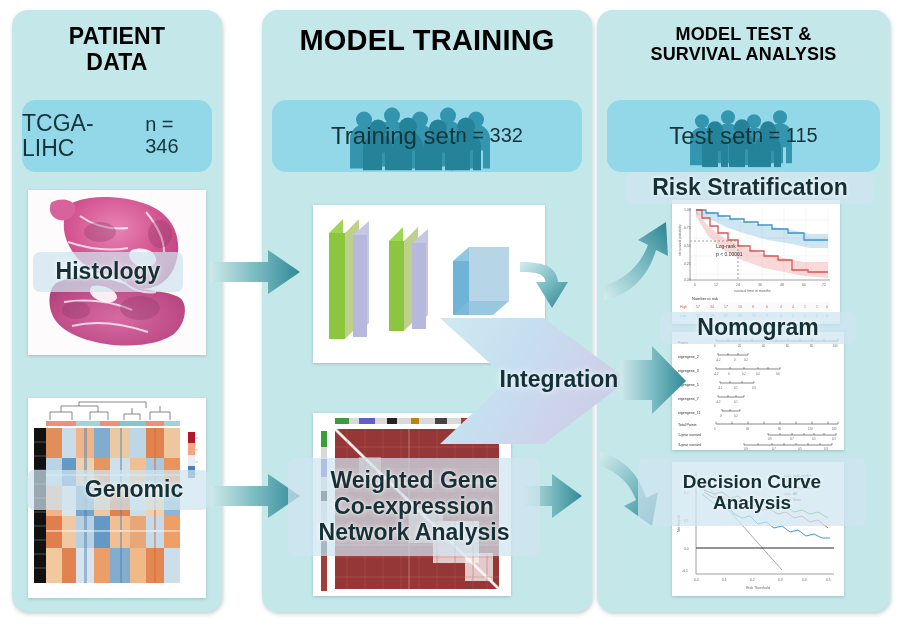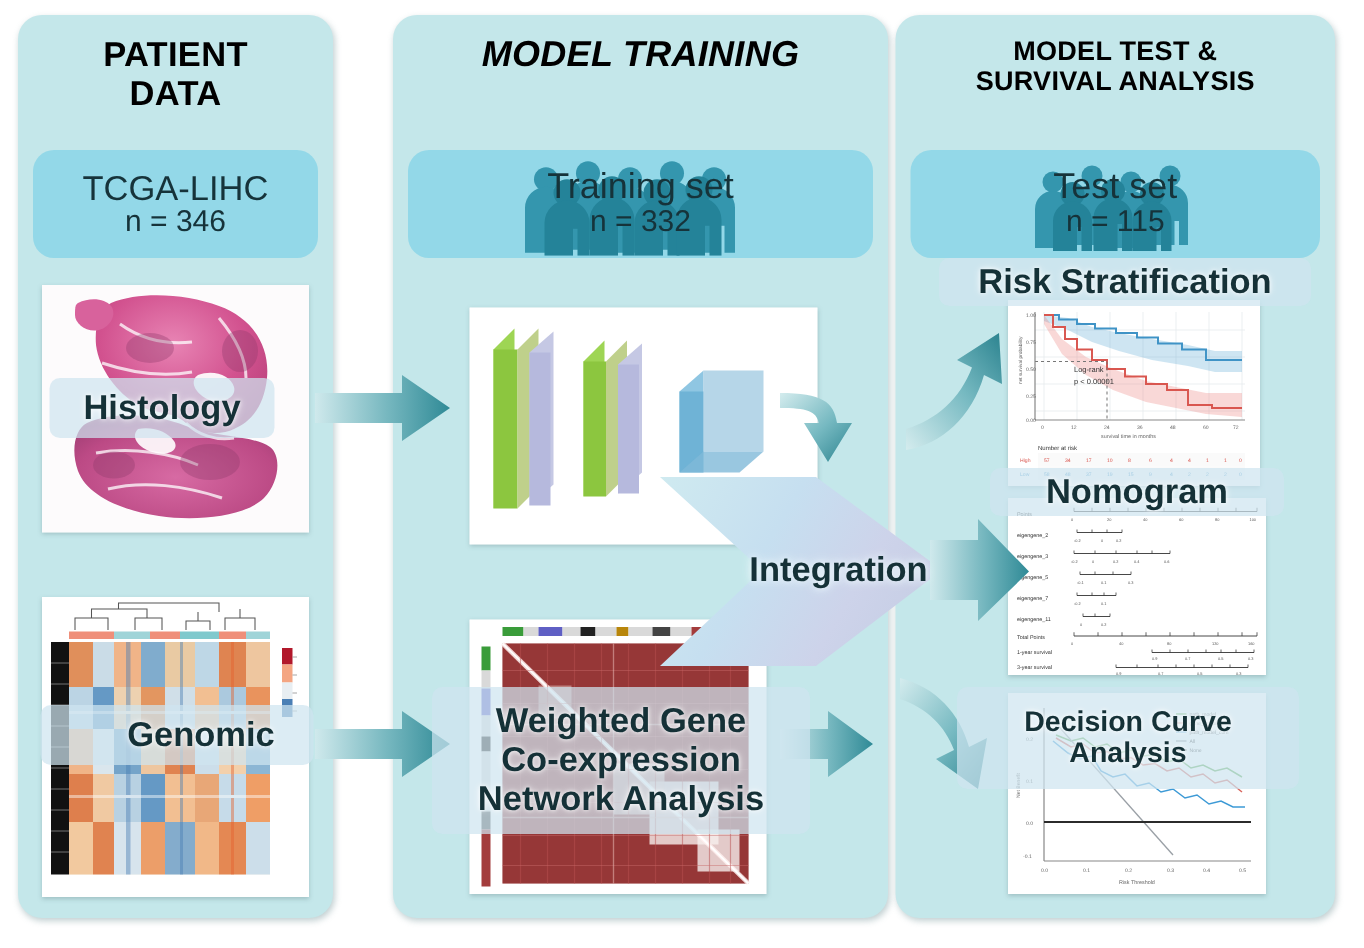--- a/index.html
+++ b/index.html
@@ -26,34 +26,34 @@
   .panel-title{
     position:absolute;left:0;right:0;top:14px;
     text-align:center;
     font-weight:bold;
     color:#000000;
     line-height:1.12;
     letter-spacing:.2px;
     white-space:pre-line;
   }
   #panel-patient .panel-title{font-size:23px;}
-  #panel-training .panel-title{font-size:24px;font-style:italic;}
+  #panel-training .panel-title{font-size:29px;}
   #panel-test .panel-title{font-size:18px;}
 
   
   .band{
     position:absolute;
     left:10px;right:10px;
     top:90px;height:72px;
     background:#93d8e8;
     border-radius:14px;
   }
   .band-text{
     position:absolute;left:0;right:0;top:0;bottom:0;
-    display:flex;flex-direction:column;
+    display:flex;flex-direction:row;
     align-items:center;justify-content:center;
     color:#16333a;
     line-height:1.08;
     z-index:4;
   }
   .band-name{font-size:24px;font-weight:normal;}
   .band-n{font-size:20px;font-weight:normal;}
   #panel-patient .band-name{font-size:23px;}
 
   

